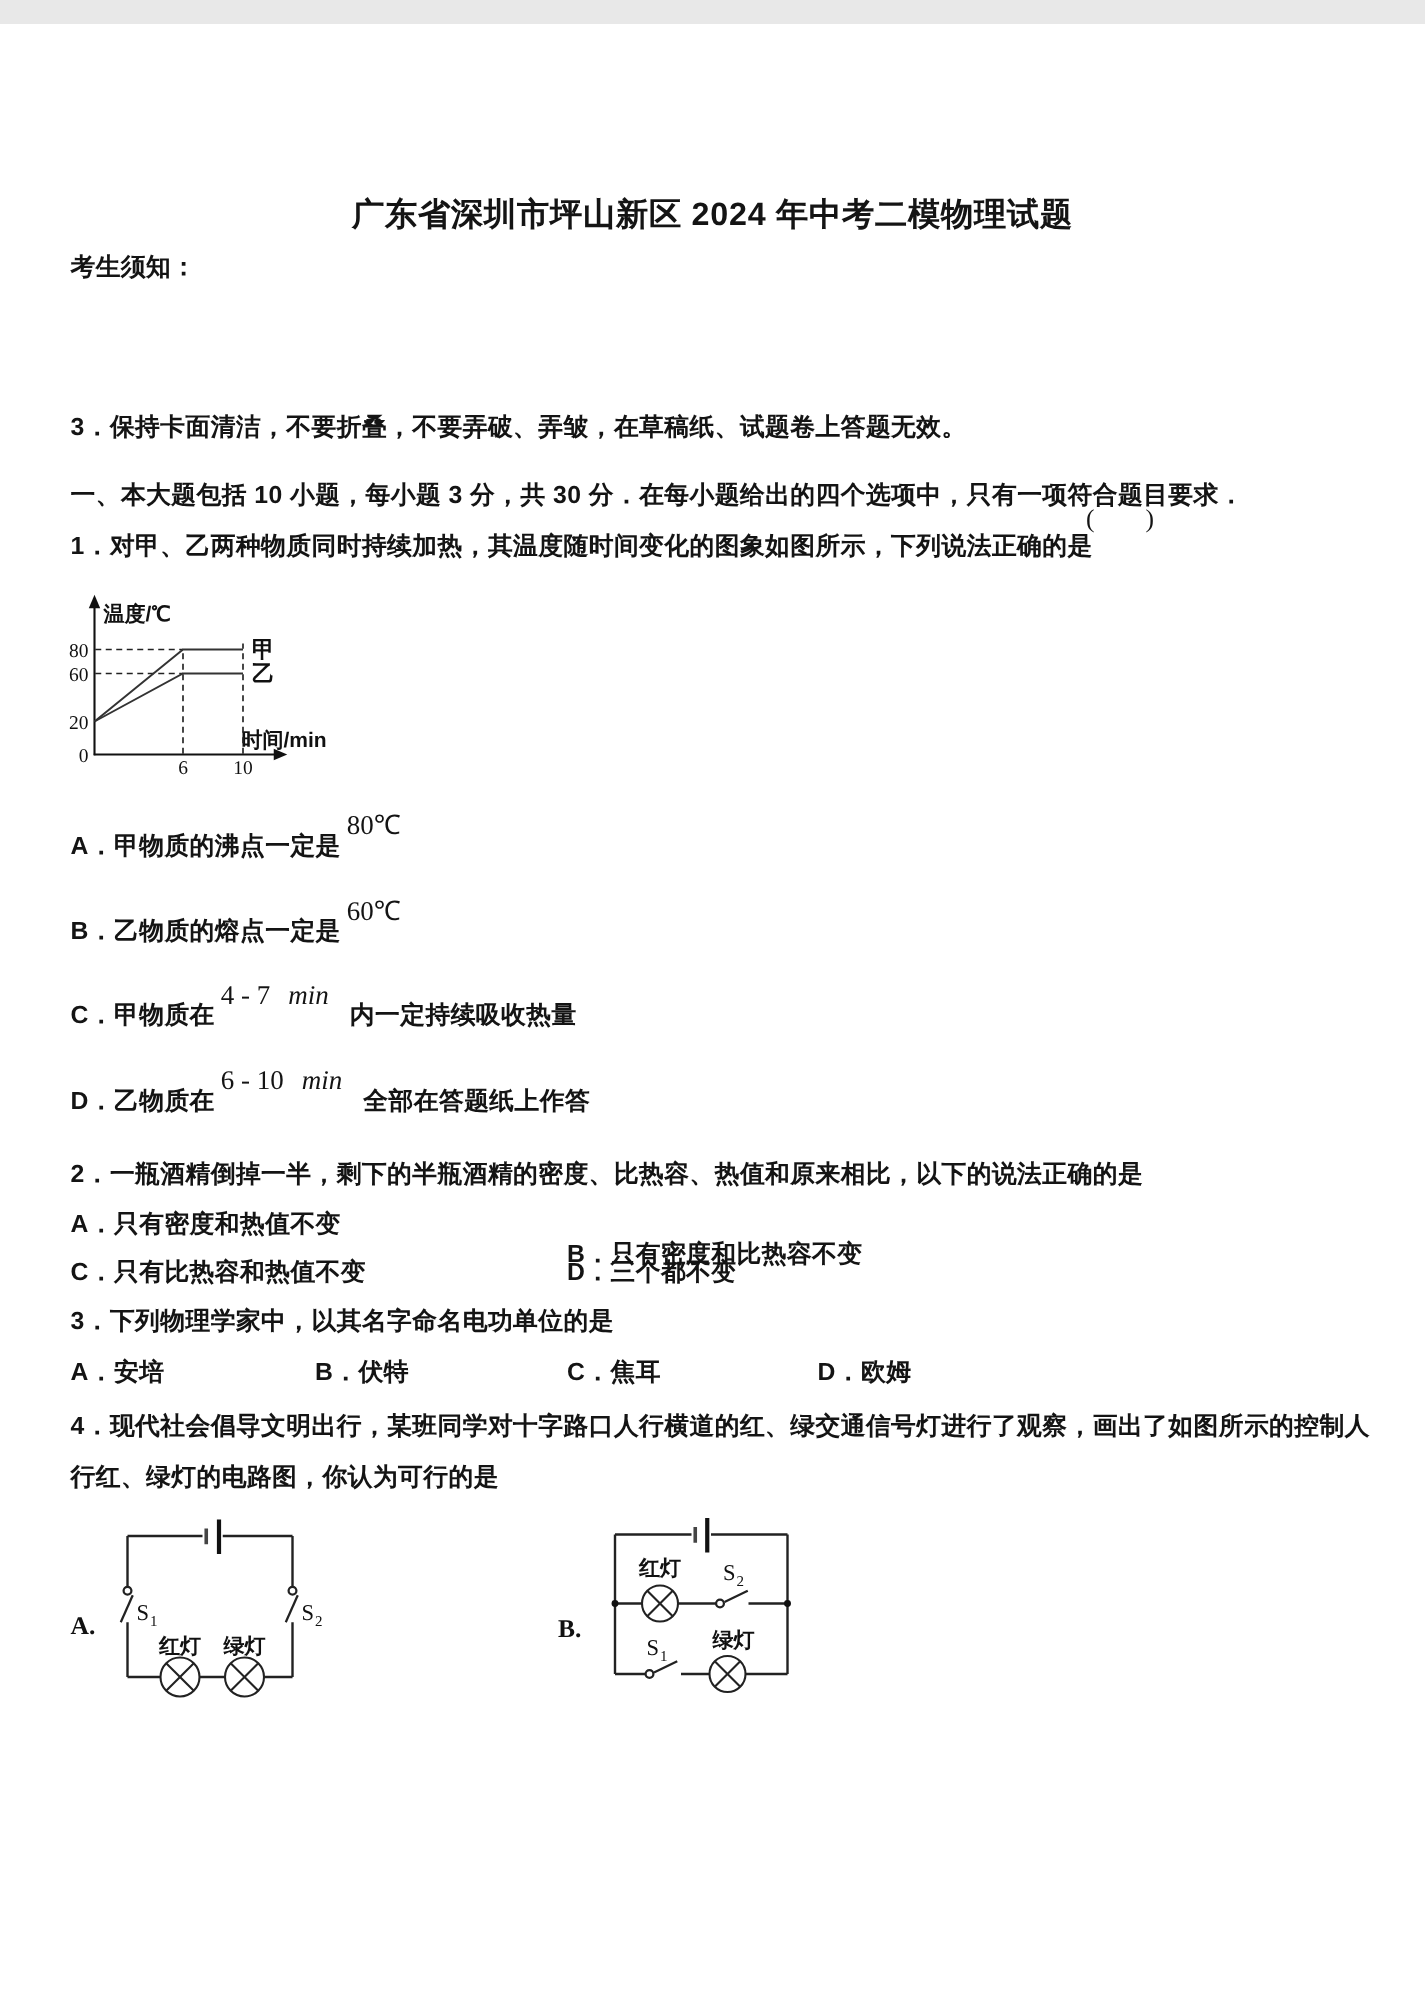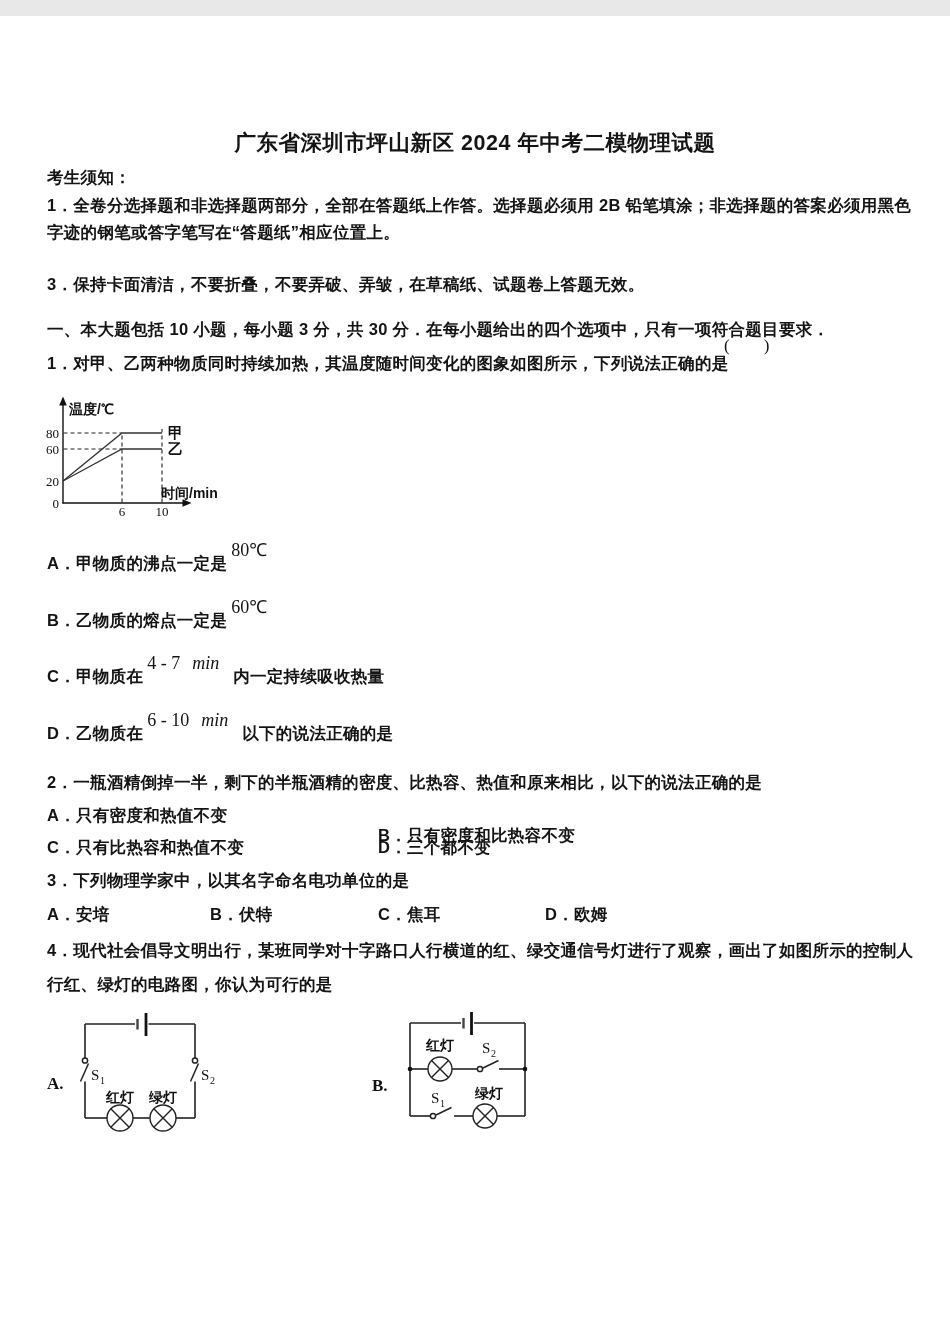--- a/index.html
+++ b/index.html
@@ -42,22 +42,20 @@
   .swstroke{stroke:#222;stroke-width:1.5;fill:#ffffff;}
 </style>
 </head>
 <body>
 
 <div class="page">
 
   <div class="abs title" style="left:0;top:112px;width:100%;text-align:center">广东省深圳市坪山新区 2024 年中考二模物理试题</div>
 
   <div class="abs b" style="left:47px;top:151px">考生须知：</div>
-  <div class="abs b" style="left:47px;top:179px">1．全卷分选择题和非选择题两部分，全部在答题纸上作答。选择题必须用 2B 铅笔填涂；非选择题的答案必须用黑色</div>
-  <div class="abs b" style="left:47px;top:206px">字迹的钢笔或答字笔写在“答题纸”相应位置上。</div>
   <div class="abs b" style="left:47px;top:258px">3．保持卡面清洁，不要折叠，不要弄破、弄皱，在草稿纸、试题卷上答题无效。</div>
 
   <div class="abs b" style="left:47px;top:303px">一、本大题包括 10 小题，每小题 3 分，共 30 分．在每小题给出的四个选项中，只有一项符合题目要求．</div>
 
   <div class="abs b" style="left:47px;top:337px">1．对甲、乙两种物质同时持续加热，其温度随时间变化的图象如图所示，下列说法正确的是</div>
   <div class="abs blank" style="left:724px;top:320px">(        )</div>
 
   <svg class="abs" style="left:40px;top:376px" width="182" height="130" viewBox="0 0 182 130">
     <line class="axis" x1="23" y1="111.5" x2="23" y2="12"></line>
     <path d="M23 4.5 L19.2 13.5 L26.8 13.5 Z" fill="#111"></path>
@@ -86,21 +84,21 @@
   <div class="abs b" style="left:47px;top:534px">
     <span>A．甲物质的沸点一定是</span><span class="sup"><span>80</span><span>℃</span></span><span></span>
   </div>
   <div class="abs b" style="left:47px;top:591px">
     <span>B．乙物质的熔点一定是</span><span class="sup"><span>60</span><span>℃</span></span><span></span>
   </div>
   <div class="abs b" style="left:47px;top:650px">
     <span>C．甲物质在</span><span class="sup"><span>4 - 7</span><span class="u-i">min</span></span><span>内一定持续吸收热量</span>
   </div>
   <div class="abs b" style="left:47px;top:707px">
-    <span>D．乙物质在</span><span class="sup"><span>6 - 10</span><span class="u-i">min</span></span><span>以下的说法正确的是</span>
+    <span>D．乙物质在</span><span class="sup"><span>6 - 10</span><span class="u-i">min</span></span><span>全部在答题纸上作答</span>
   </div>
 
   <div class="abs b" style="left:47px;top:756px">2．一瓶酒精倒掉一半，剩下的半瓶酒精的密度、比热容、热值和原来相比，以下的说法正确的是</div>
   <div class="abs b" style="left:47px;top:789px">A．只有密度和热值不变</div>
   <div class="abs b" style="left:378px;top:809px">B．只有密度和比热容不变</div>
   <div class="abs b" style="left:47px;top:821px">C．只有比热容和热值不变</div>
   <div class="abs b" style="left:378px;top:821px">D．三个都不变</div>
 
   <div class="abs b" style="left:47px;top:854px">3．下列物理学家中，以其名字命名电功单位的是</div>
   <div class="abs b" style="left:47px;top:888px">A．安培</div>

